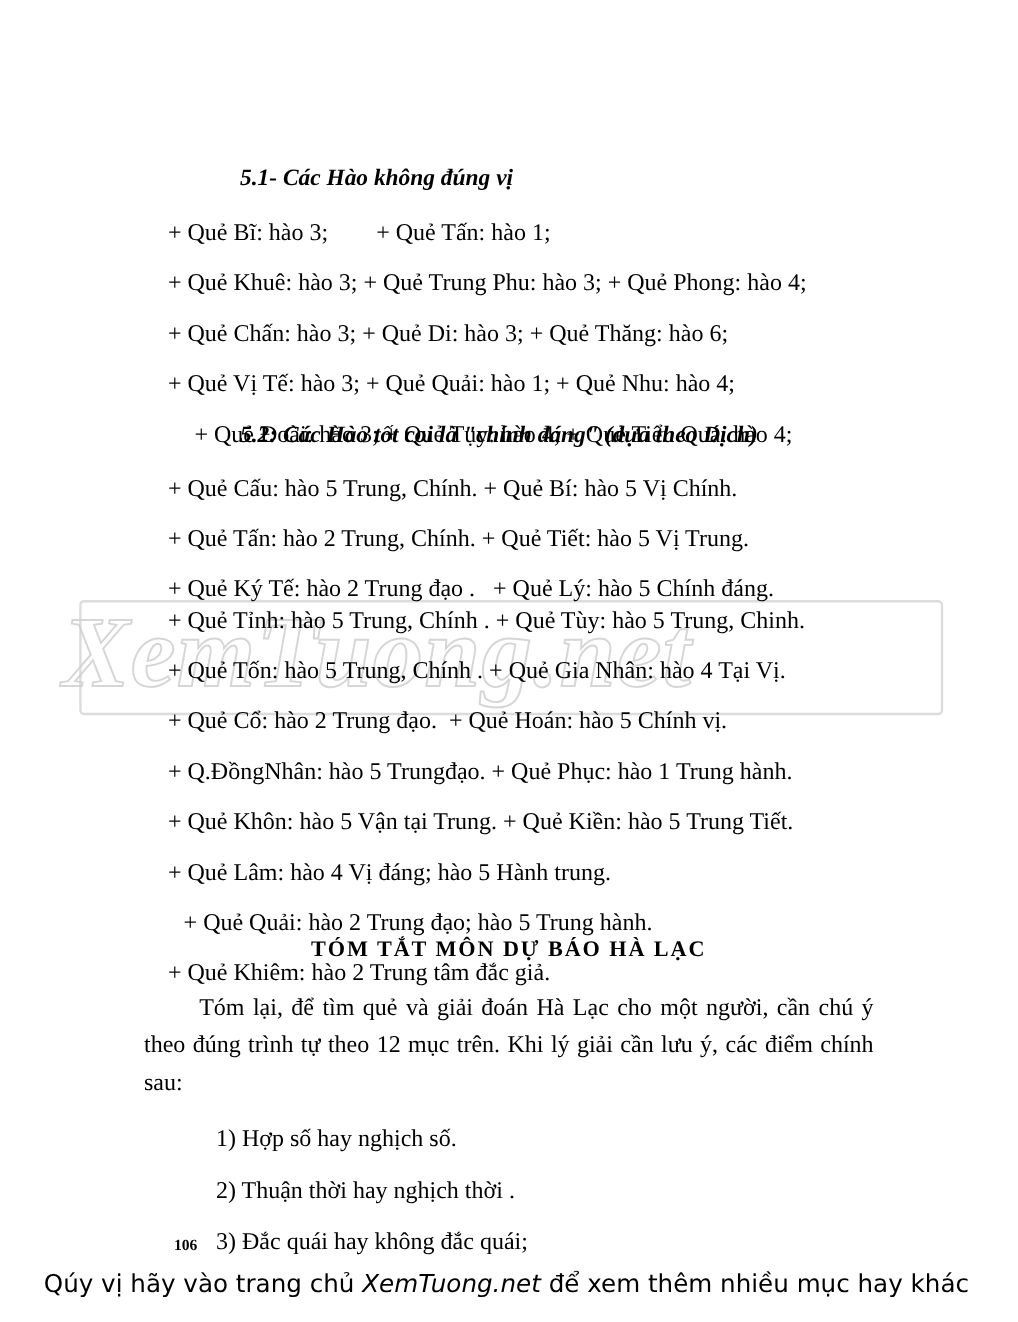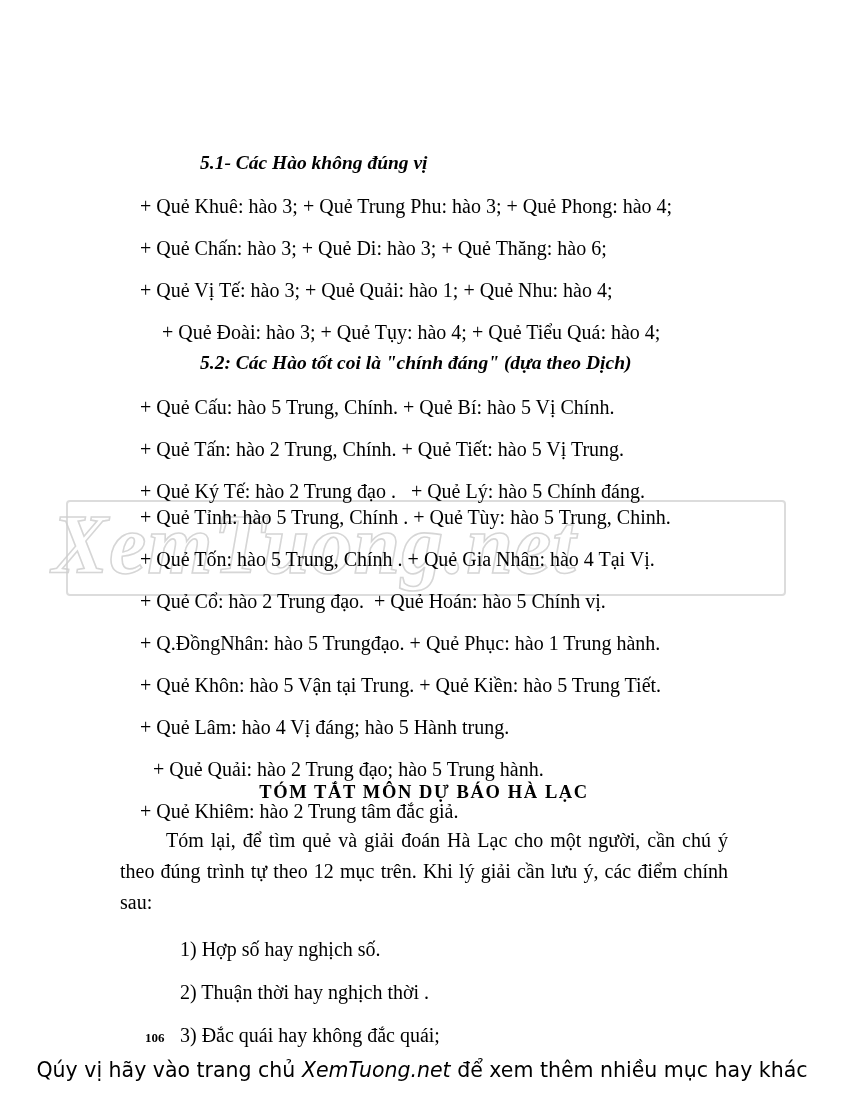--- a/index.html
+++ b/index.html
@@ -119,22 +119,23 @@
 </head>
 <body>
 
 <div class="page">
 
   <div class="wm-box"></div>
   <div class="watermark">XemTuong.net</div>
 
   <div class="content">
 
-    <div class="lines-block" style="left:140px; top:152px; width:660px;font-family:Liberation Serif, serif;">
+    <div class="lines-block" style="left:140px; top:138px; width:660px;font-family:Liberation Serif, serif;">
       <div class="heading" style="padding-left:60px;">5.1- Các Hào không đúng vị</div>
+      <div class="line" style="margin-top:24px;">+ Quẻ Bĩ: hào 3;        + Quẻ Tấn: hào 1;</div>
       <div class="line" style="margin-top:22px;">+ Quẻ Khuê: hào 3; + Quẻ Trung Phu: hào 3; + Quẻ Phong: hào 4;</div>
       <div class="line" style="margin-top:22px;">+ Quẻ Chấn: hào 3; + Quẻ Di: hào 3; + Quẻ Thăng: hào 6;</div>
       <div class="line" style="margin-top:22px;">+ Quẻ Vị Tế: hào 3; + Quẻ Quải: hào 1; + Quẻ Nhu: hào 4;</div>
       <div class="line" style="margin-top:22px;margin-left:22px;">+ Quẻ Đoài: hào 3; + Quẻ Tụy: hào 4; + Quẻ Tiểu Quá: hào 4;</div>
     </div>
 
     <div class="lines-block" style="left:140px; top:352px; width:700px;">
       <div class="heading" style="padding-left:60px;">5.2: Các Hào tốt coi là "chính đáng" (dựa theo Dịch)</div>
       <div class="line" style="margin-top:23px;">+ Quẻ Cấu: hào 5 Trung, Chính. + Quẻ Bí: hào 5 Vị Chính.</div>
       <div class="line" style="margin-top:22px;">+ Quẻ Tấn: hào 2 Trung, Chính. + Quẻ Tiết: hào 5 Vị Trung.</div>

